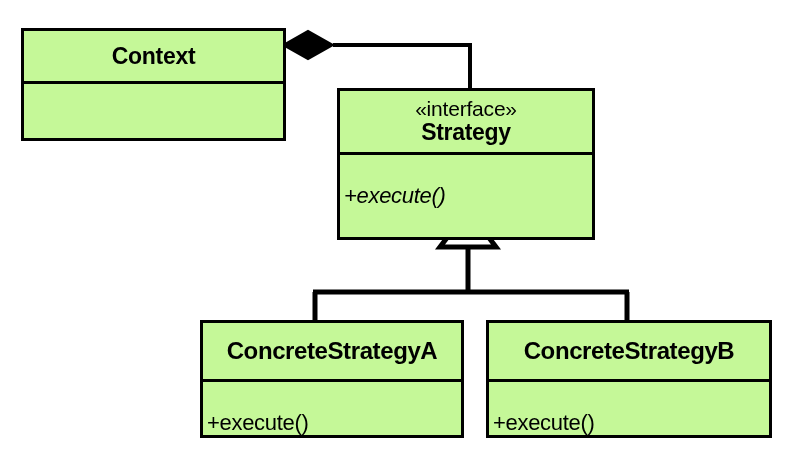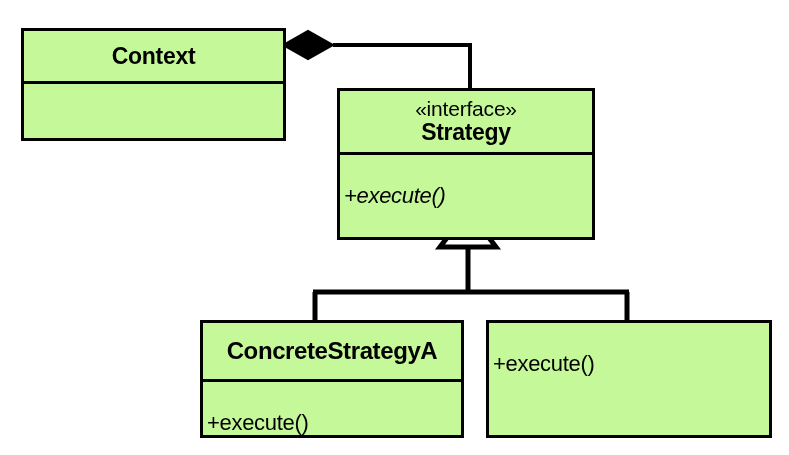--- a/index.html
+++ b/index.html
@@ -143,18 +143,21 @@
   <div class="uml-class" id="class-concrete-a">
     <div class="uml-header">
       <div class="class-title-lg">ConcreteStrategyA</div>
     </div>
     <div class="uml-compartment">
       <span class="member">+execute()</span>
     </div>
   </div>
 
   <div class="uml-class" id="class-concrete-b">
+    <div class="uml-header">
+      <div class="class-title-lg">ConcreteStrategyB</div>
+    </div>
     <div class="uml-compartment">
       <span class="member">+execute()</span>
     </div>
   </div>
 
 </div>
 
 </body></html>

